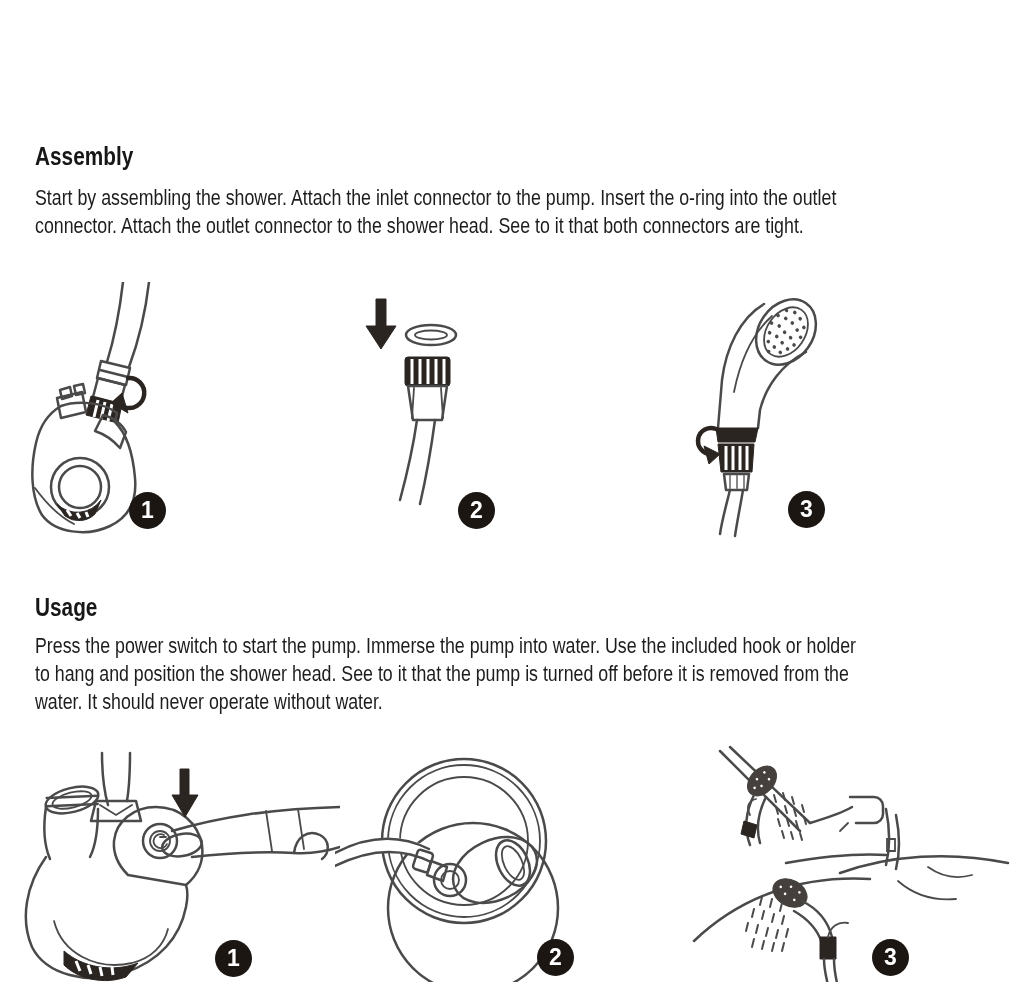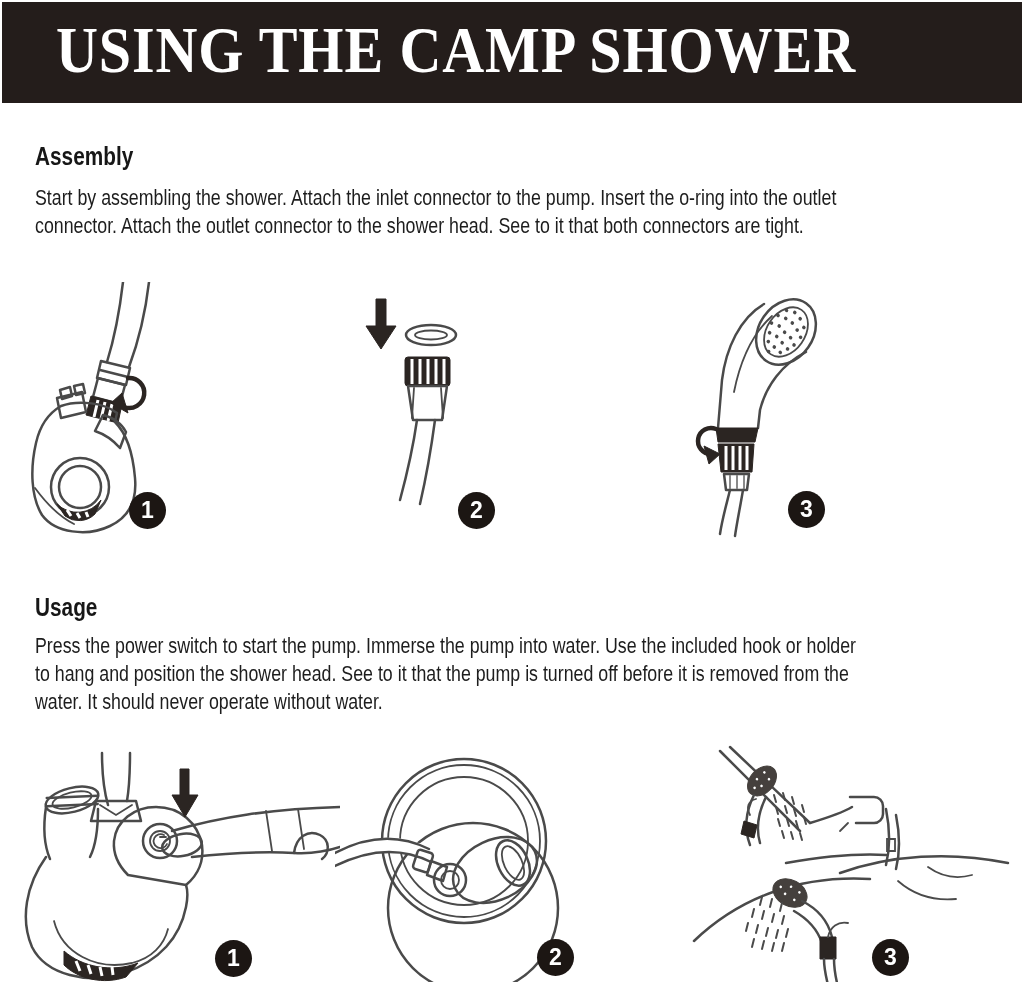--- a/index.html
+++ b/index.html
@@ -31,23 +31,20 @@
   .dot{fill:#4a4a4a;}
   .wdot{fill:#ffffff;}
   .spray{stroke:#4a4a4a;stroke-width:2;fill:none;stroke-linecap:round;}
   .face{fill:#45403d;stroke:#45403d;}
 </style>
 </head>
 <body>
 
 <div id="page">
 
-  <div class="banner">
-    <div class="banner-title">USING THE CAMP SHOWER</div>
-  </div>
 
   <div class="sec-heading" style="top:141px">Assembly</div>
   <div class="para" style="top:184px">
     <div class="t-line">Start by assembling the shower. Attach the inlet connector to the pump. Insert the o-ring into the outlet</div>
     <div class="t-line">connector. Attach the outlet connector to the shower head. See to it that both connectors are tight.</div>
   </div>
 
   <svg class="illu" style="left:25px;top:282px" width="300" height="258" viewBox="0 0 300 258">
     <g>
       <path class="ln" d="M98,0 C95,26 90,54 82,80"></path>

